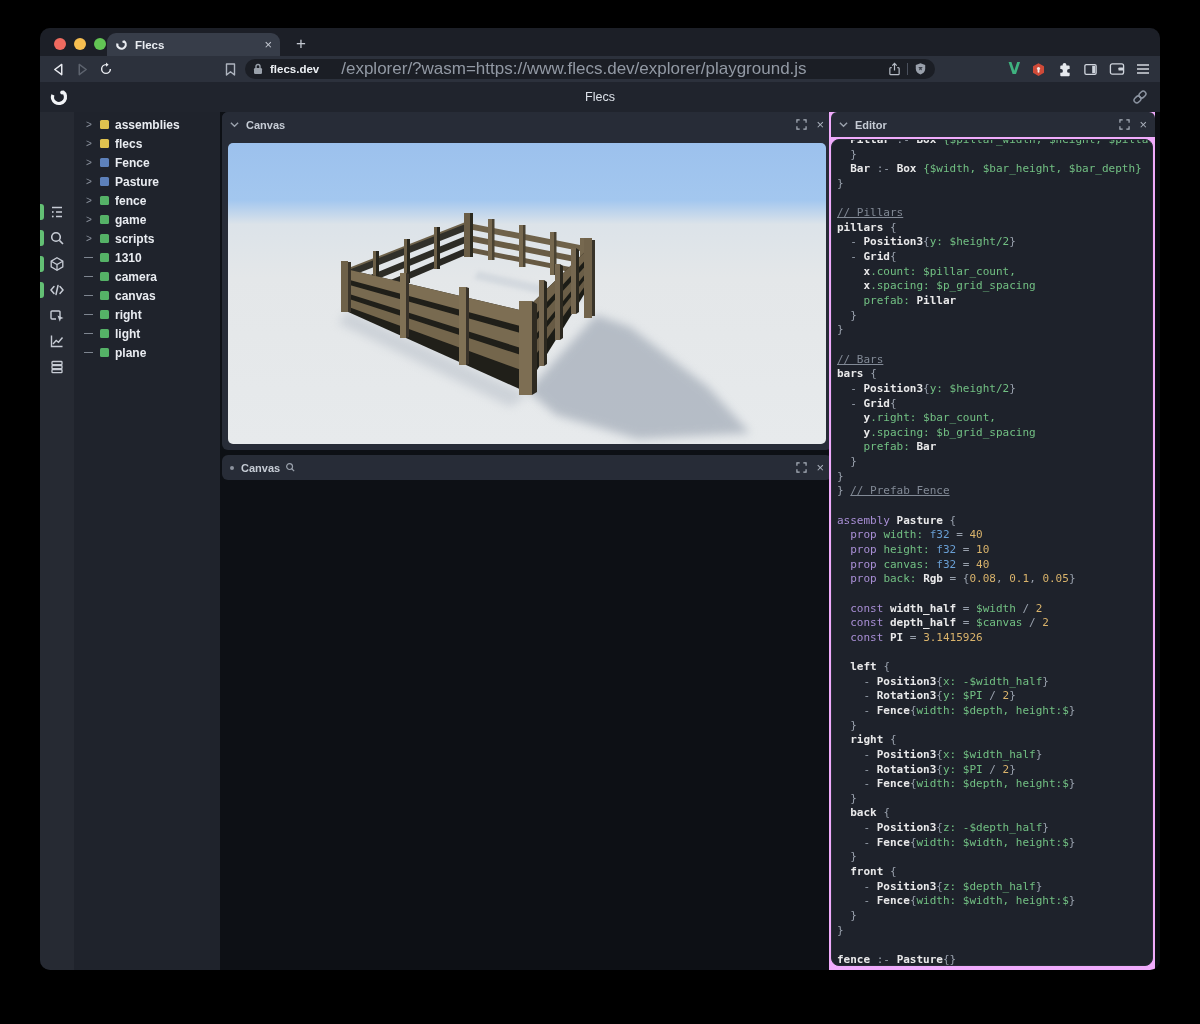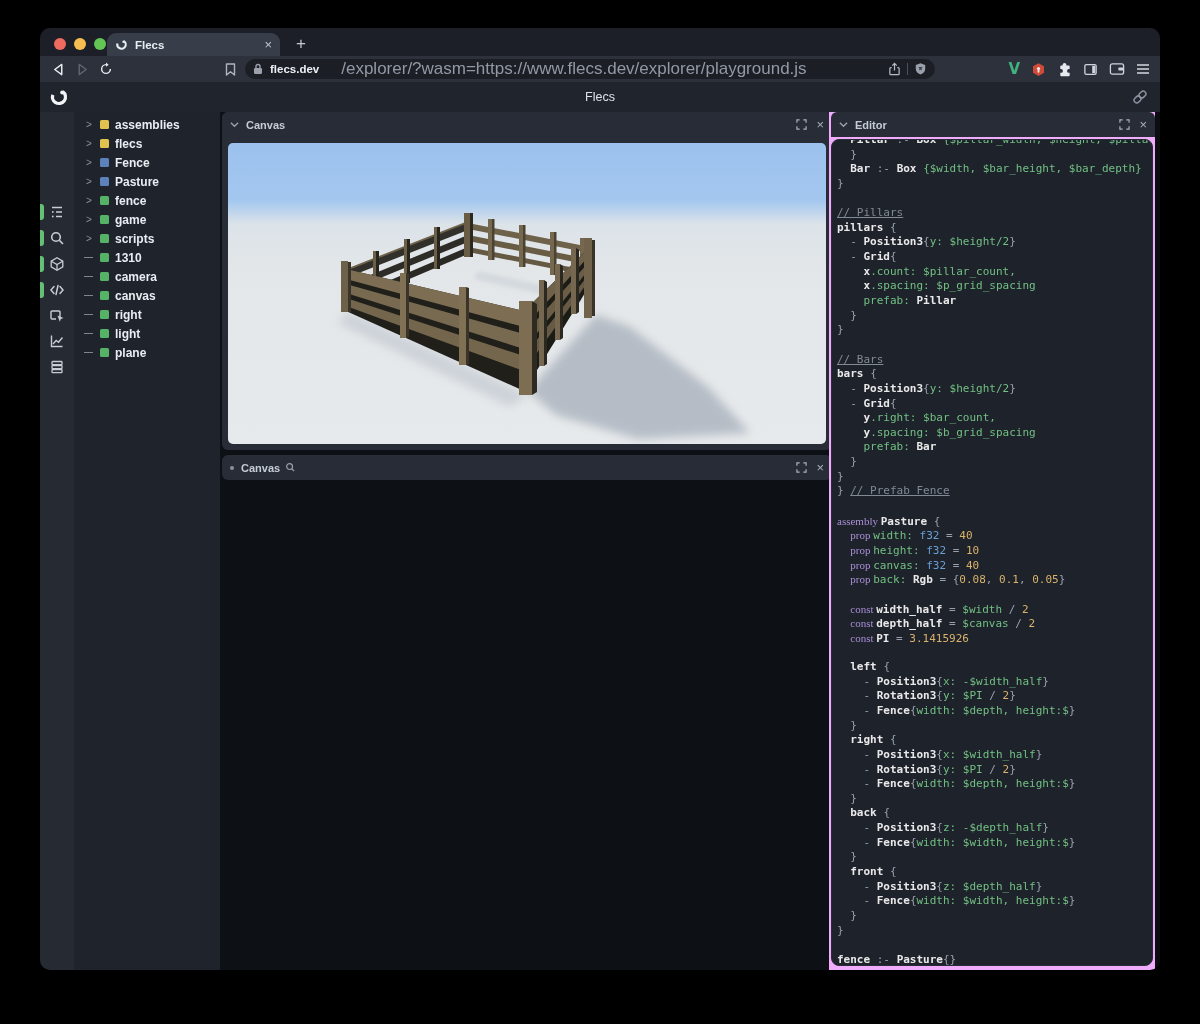--- a/index.html
+++ b/index.html
@@ -66,21 +66,21 @@
 
   .editor-h { left:2px; top:0; width:324px; }
   .codewrap { position:absolute; left:2px; top:27px; width:322px; height:827px; background:#1e222b;
               border:1px solid #272c36; border-radius:8px; overflow:hidden; }
   .code { margin-top:-7px; padding-left:5px; font-family:"DejaVu Sans Mono", monospace; font-size:11px; }
   .cl { height:14.65px; line-height:14.65px; white-space:pre; }
   .t-w { color:#e9e9ea; font-weight:bold; }
   .t-p { color:#98a0ac; }
   .t-g { color:#72c083; }
   .t-c { color:#828a96;text-decoration:underline; }
-  .t-k { color:#a98fd6;font-family:Liberation Serif, serif; }
+  .t-k { color:#a98fd6; }
   .t-t { color:#699fd4; }
   .t-n { color:#d9b36b; }
 
   svg { display:block; }
 </style>
 </head>
 <body>
 
 <div class="stage">
  <div class="window">

